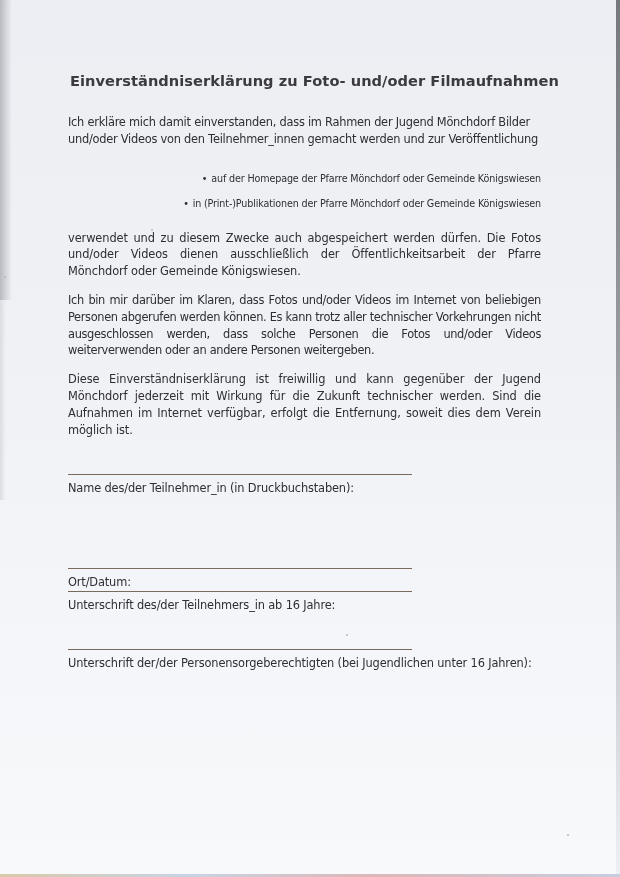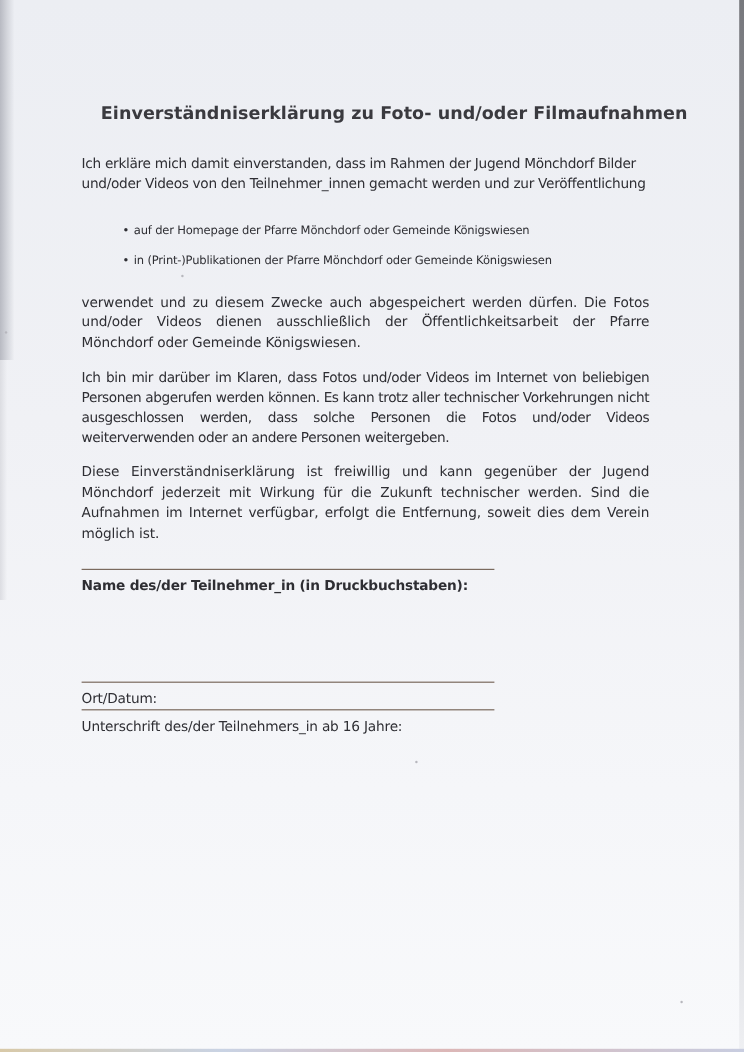--- a/index.html
+++ b/index.html
@@ -49,41 +49,42 @@
       position: absolute;
       left: 68px;
       top: 70px;
       width: 473px;
     }
     .title {
       font-family: "DejaVu Sans", sans-serif;
       font-weight: bold;
       font-size: 14.6px;
       color: #3a3a3f;
-      margin: 16px;
+      margin: 2px;
       letter-spacing: 0.05px;
       white-space: nowrap;
       line-height: 18px;
     }
     p.para {
       font-size: 11.4px;
       line-height: 16.8px;
       margin: 0;
       text-align: justify;
       color: #2e2e33;
     }
     p.para.intro {
       margin-top: 24px;
       text-align: left;
       letter-spacing: -0.25px;
     }
     .bullets {
       list-style: none;
-      margin: 25px 0 0 34px;
+      margin: 25px 0 0 14px;
       padding: 0;
+      text-align: right;
     }
     .bullets li {
       font-size: 9.6px;
       line-height: 12px;
       color: #2e2e33;
       margin-bottom: 13px;
       letter-spacing: -0.15px;
       white-space: nowrap;
     }
     .bullets li .dot {
@@ -144,28 +145,32 @@
       <li>
         <span class="dot">•</span><span>in (Print-)Publikationen der Pfarre Mönchdorf oder Gemeinde Königswiesen</span>
       </li>
     </ul>
 
     <p class="para p2">verwendet und zu diesem Zwecke auch abgespeichert werden dürfen. Die Fotos und/oder Videos dienen ausschließlich der Öffentlichkeitsarbeit der Pfarre Mönchdorf oder Gemeinde Königswiesen.</p>
     <p class="para p3">Ich bin mir darüber im Klaren, dass Fotos und/oder Videos im Internet von beliebigen Personen abgerufen werden können. Es kann trotz aller technischer Vorkehrungen nicht ausgeschlossen werden, dass solche Personen die Fotos und/oder Videos weiterverwenden oder an andere Personen weitergeben.</p>
     <p class="para p4">Diese Einverständniserklärung ist freiwillig und kann gegenüber der Jugend Mönchdorf jederzeit mit Wirkung für die Zukunft technischer werden. Sind die Aufnahmen im Internet verfügbar, erfolgt die Entfernung, soweit dies dem Verein möglich ist.</p>
   </div>
 
-  <div class="sig-block" style="top:474px;font-weight:bold;">
+  <div class="sig-block" style="top:474px;">
     <div class="sig-line"></div>
     <div class="sig-label">Name des/der Teilnehmer_in (in Druckbuchstaben):</div>
   </div>
 
   <div class="sig-block" style="top:532px;margin-top:36px;">
     <div class="sig-line"></div>
     <div class="sig-label">Ort/Datum:</div>
   </div>
 
   <div class="sig-block" style="top:591px;">
     <div class="sig-line"></div>
     <div class="sig-label">Unterschrift des/der Teilnehmers_in ab 16 Jahre:</div>
   </div>
 
+  <div class="sig-block" style="top:649px;">
+    <div class="sig-line"></div>
+    <div class="sig-label">Unterschrift der/der Personensorgeberechtigten (bei Jugendlichen unter 16 Jahren):</div>
+  </div>
 </div>
 
 </body></html>

